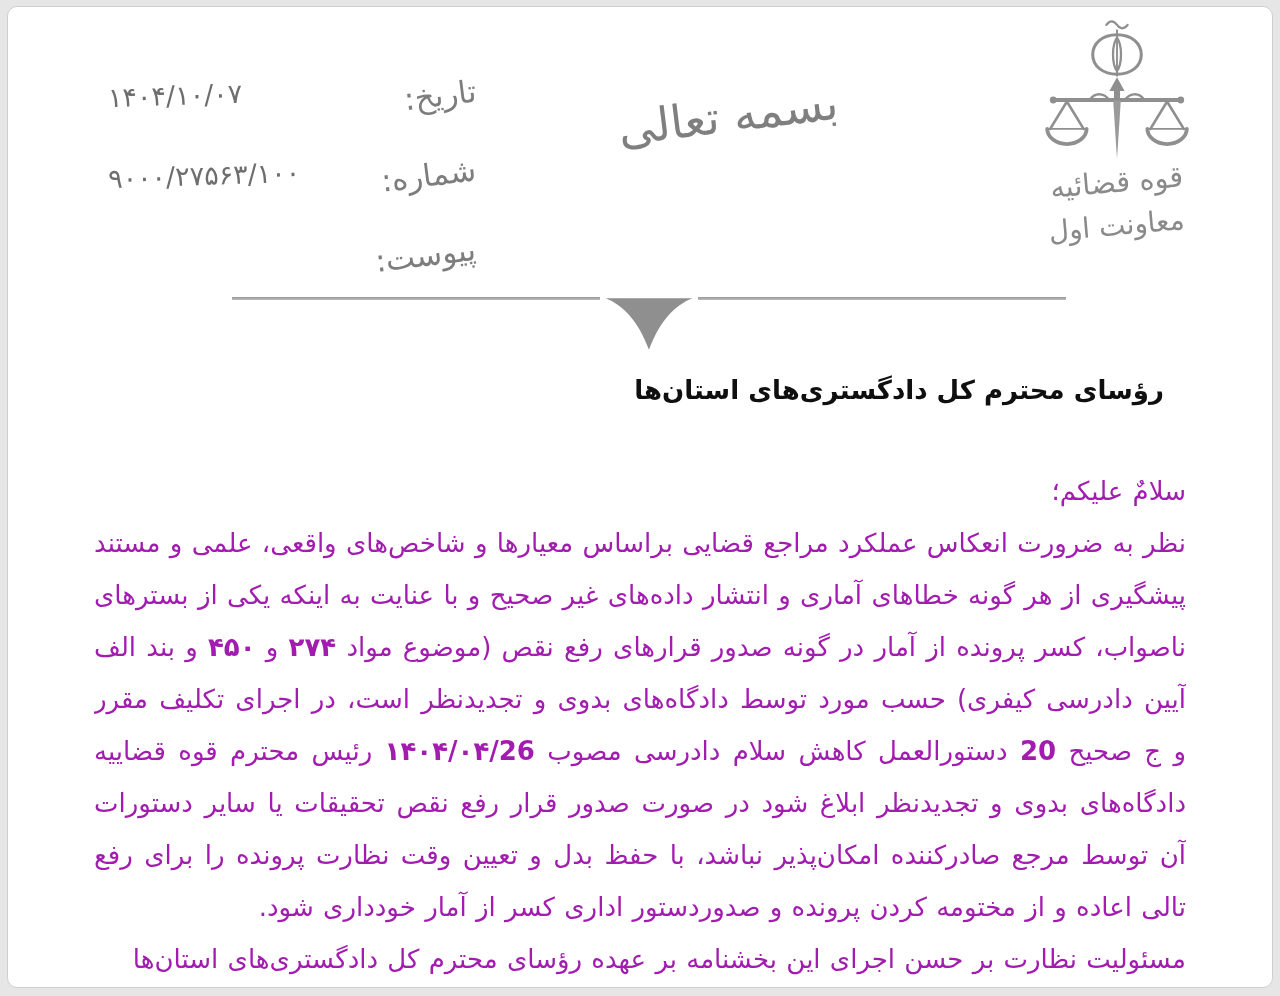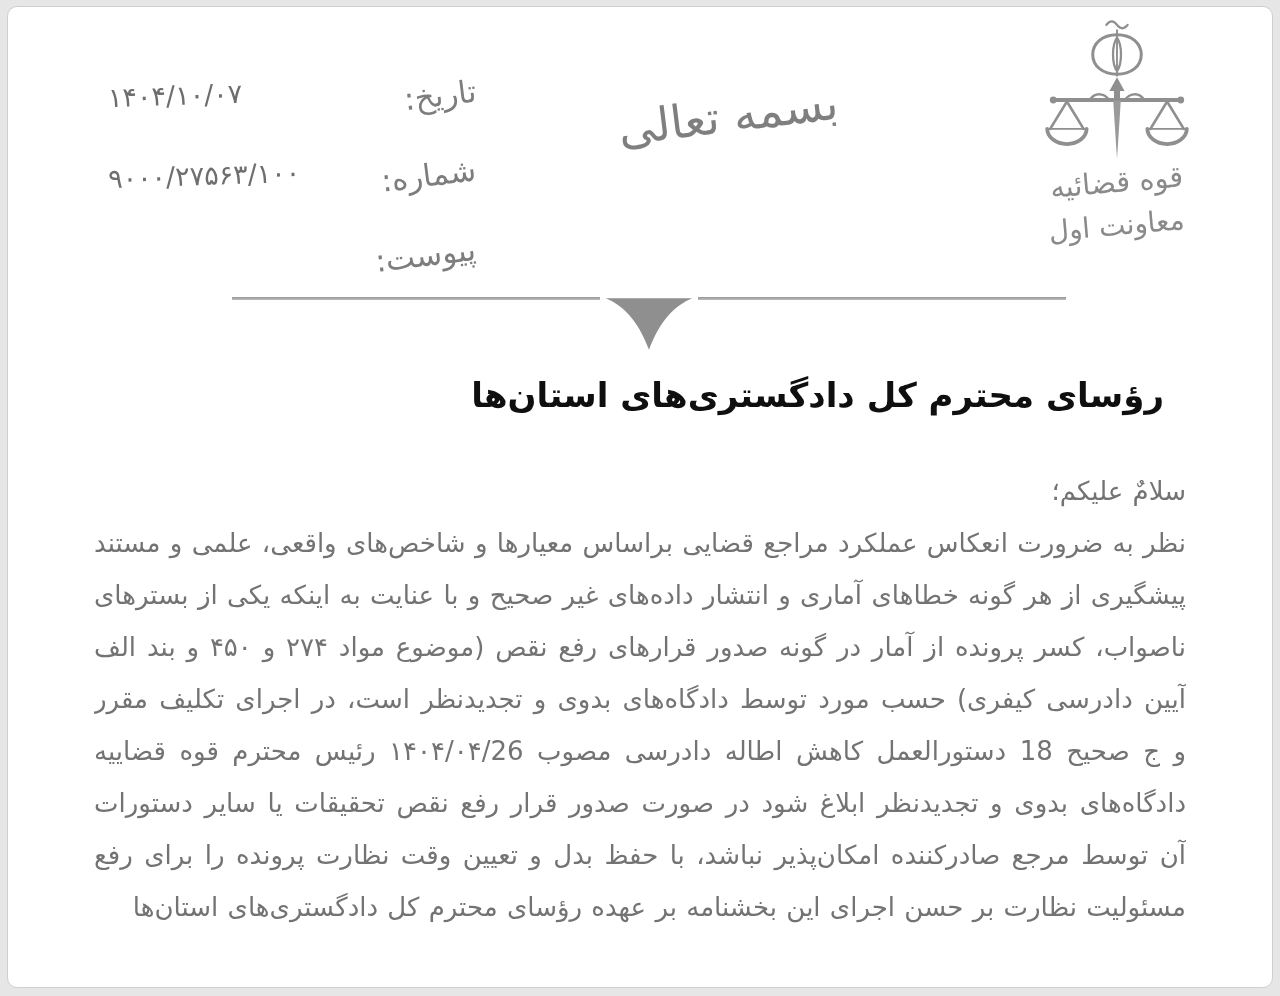--- a/index.html
+++ b/index.html
@@ -50,33 +50,33 @@
   
   .divider{position:absolute;left:224px;top:288px;width:834px;
     display:flex;align-items:flex-start;}
   .div-line{flex:1;height:3px;margin-top:2px;
     background:linear-gradient(#989898,#bdbdbd);}
   .div-tri{width:92px;height:58px;margin:0 3px;flex:0 0 auto;}
 
   
   .heading{
     position:absolute;right:108px;top:368px;
-    direction:rtl;font-size:34px;font-weight:bold;color:#0f0f0f;
+    direction:rtl;font-size:26px;font-weight:bold;color:#0f0f0f;
     letter-spacing:0;
   }
 
   
   .body-block{position:absolute;left:86px;right:86px;top:458px;direction:rtl;}
   .line{
     height:52px;line-height:52px;overflow:hidden;
-    font-size:26px;color:#737373;text-align:right;
+    font-size:26px;color:#a21caf;text-align:right;
     word-spacing:1px;
   }
   .line.j{text-align:justify;text-align-last:justify;}
-  .line .b{font-weight:400;}
+  .line .b{font-weight:700;}
 </style>
 </head>
 <body>
 
 <div class="page">
 
   <div class="meta">
     <div class="meta-row">
       <span class="meta-label">تاریخ:</span>
       <span class="meta-value">۱۴۰۴/۱۰/۰۷</span>
@@ -134,19 +134,20 @@
   </div>
 
   <div class="heading">رؤسای محترم کل دادگستری‌های استان‌ها</div>
 
   <div class="body-block">
     <div class="line">سلامٌ علیکم؛</div>
     <div class="line j">نظر به ضرورت انعکاس عملکرد مراجع قضایی براساس معیارها و شاخص‌های واقعی، علمی و مستند و به منظور</div>
     <div class="line j">پیشگیری از هر گونه خطاهای آماری و انتشار داده‌های غیر صحیح و با عنایت به اینکه یکی از بسترهای ارائه آمار</div>
     <div class="line j"><span>ناصواب، کسر پرونده از آمار در گونه صدور قرارهای رفع نقص (موضوع مواد </span><span class="b">۲۷۴</span><span> و </span><span class="b">۴۵۰</span><span> و بند الف ماده </span></div>
     <div class="line j">آیین دادرسی کیفری) حسب مورد توسط دادگاه‌های بدوی و تجدیدنظر است، در اجرای تکلیف مقرر در بندهای ب</div>
-    <div class="line j"><span>و ج صحیح </span><span class="b">18</span><span> دستورالعمل کاهش اطاله دادرسی مصوب </span><span class="b">۱۴۰۴/۰۴/26</span><span> رئیس محترم قوه قضاییه مقتضی است به</span></div>
+    <div class="line j"><span>و ج صحیح </span><span class="b">20</span><span> دستورالعمل کاهش سلام دادرسی مصوب </span><span class="b">۱۴۰۴/۰۴/26</span><span> رئیس محترم قوه قضاییه مقتضی است به</span></div>
     <div class="line j">دادگاه‌های بدوی و تجدیدنظر ابلاغ شود در صورت صدور قرار رفع نقص تحقیقات یا سایر دستورات اداری که انجام</div>
     <div class="line j">آن توسط مرجع صادرکننده امکان‌پذیر نباشد، با حفظ بدل و تعیین وقت نظارت پرونده را برای رفع نقص به مراجع</div>
+    <div class="line">تالی اعاده و از مختومه کردن پرونده و صدوردستور اداری کسر از آمار خودداری شود.</div>
     <div class="line">مسئولیت نظارت بر حسن اجرای این بخشنامه بر عهده رؤسای محترم کل دادگستری‌های استان‌ها می‌باشد.</div>
   </div>
 
 </div>
 
 </body></html>

